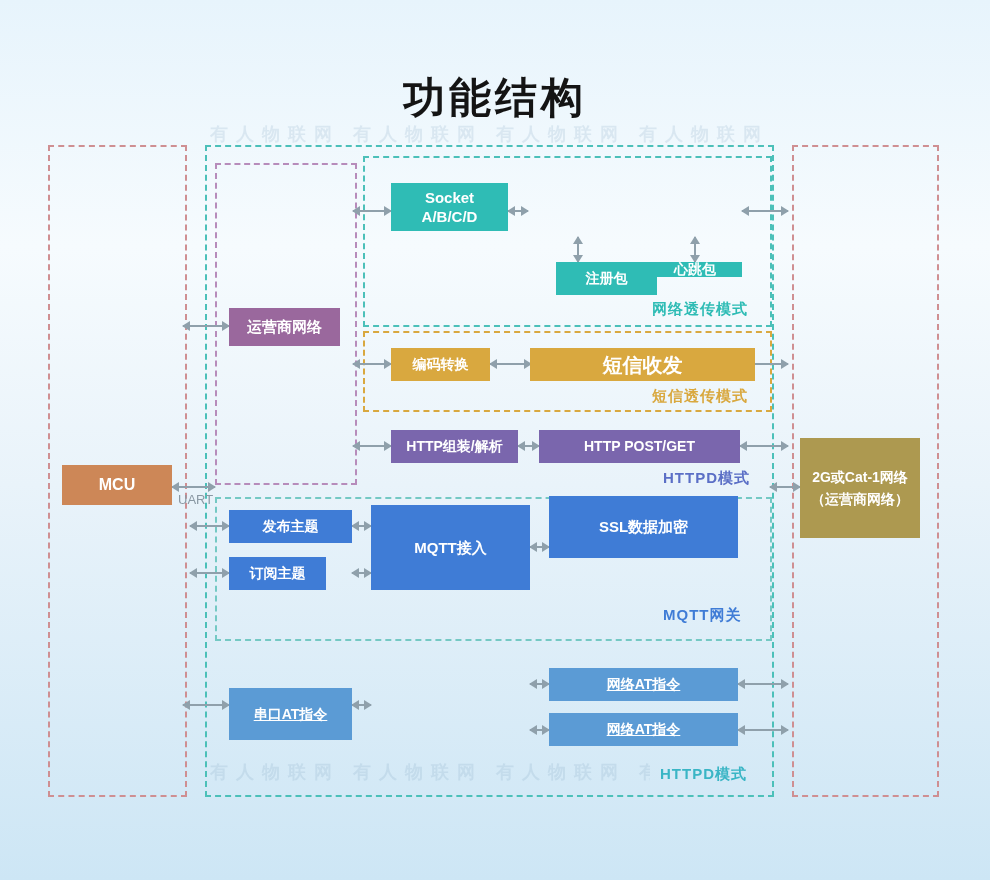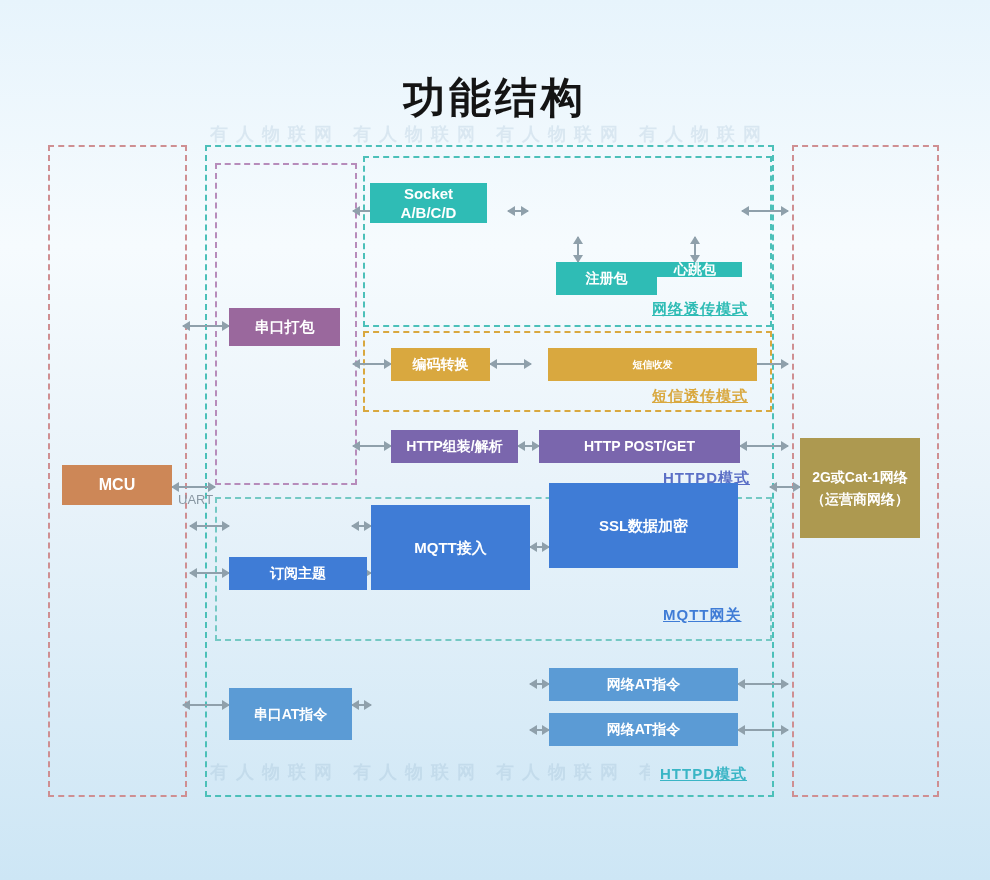--- a/index.html
+++ b/index.html
@@ -25,24 +25,24 @@
   .box {
     position:absolute; display:flex; align-items:center; justify-content:center;
     color:#fff; font-weight:bold; font-size:15px; text-align:center; line-height:1.3;
   }
   .col { flex-direction:column; }
   .teal   { background:#2fbcb5; }
   .gold   { background:#d9a83f; }
   .purple { background:#7a66ad; }
   .mauve  { background:#9a689d; }
   .blue   { background:#3f7cd6; }
-  .ltblue { background:#5b9bd5; }
+  .ltblue { background:#5b9bd5;text-decoration:underline; }
   .orange { background:#cd8757; }
   .olive  { background:#ad9950; }
-  .sec-label { position:absolute; font-weight:bold; font-size:15px; letter-spacing:1px;text-decoration:underline; }
+  .sec-label { position:absolute; font-weight:bold; font-size:15px; letter-spacing:1px; }
   .uart { position:absolute; color:#8a98a3; font-size:13px; }
   
   .ah { position:absolute; height:2px; background:#8fa0ab; }
   .ah::before {
     content:""; position:absolute; left:-1px; top:-4px; width:0; height:0;
     border-top:5px solid transparent; border-bottom:5px solid transparent;
     border-right:8px solid #8fa0ab;
   }
   .ah::after {
     content:""; position:absolute; right:-1px; top:-4px; width:0; height:0;
@@ -104,41 +104,42 @@
   <div class="ah" style="left:530px;top:729px;width:19px"></div>
   <div class="ah" style="left:738px;top:683px;width:50px"></div>
   <div class="ah" style="left:738px;top:729px;width:50px"></div>
 
   <div class="av" style="left:577px;top:237px;height:25px"></div>
   <div class="av" style="left:694px;top:237px;height:25px"></div>
 
   <div class="box orange" style="left:62px;top:465px;width:110px;height:40px;font-size:16px">MCU</div>
   <div class="uart" style="left:178px;top:492px">UART</div>
 
-  <div class="box mauve" style="left:229px;top:308px;width:111px;height:38px">串口打包</div>
+  <div class="box mauve" style="left:229px;top:308px;width:111px;height:38px">运营商网络</div>
 
-  <div class="box teal col" style="left:370px;top:183px;width:117px;height:40px">
+  <div class="box teal col" style="left:391px;top:183px;width:117px;height:48px">
     <span>Socket</span>
     <span>A/B/C/D</span>
   </div>
   <div class="box teal" style="left:556px;top:262px;width:101px;height:33px;font-size:14px">注册包</div>
   <div class="box teal" style="left:648px;top:262px;width:94px;height:15px;font-size:14px">心跳包</div>
   <div class="sec-label" style="left:652px;top:300px;color:#2fbcb5">网络透传模式</div>
 
   <div class="box gold" style="left:391px;top:348px;width:99px;height:33px;font-size:14px">编码转换</div>
-  <div class="box gold" style="left:548px;top:348px;width:209px;height:33px;font-size:10px">短信收发</div>
+  <div class="box gold" style="left:530px;top:348px;width:225px;height:33px;font-size:20px">短信收发</div>
   <div class="sec-label" style="left:652px;top:387px;color:#d9a83f">短信透传模式</div>
 
   <div class="box purple" style="left:391px;top:430px;width:127px;height:33px;font-size:14px">HTTP组装/解析</div>
   <div class="box purple" style="left:539px;top:430px;width:201px;height:33px;font-size:14px">HTTP POST/GET</div>
   <div class="sec-label" style="left:663px;top:469px;color:#5b6fc6">HTTPD模式</div>
 
-  <div class="box blue" style="left:229px;top:557px;width:138px;height:33px;font-size:14px">订阅主题</div>
+  <div class="box blue" style="left:229px;top:510px;width:123px;height:33px;font-size:14px">发布主题</div>
+  <div class="box blue" style="left:229px;top:557px;width:97px;height:33px;font-size:14px">订阅主题</div>
   <div class="box blue" style="left:371px;top:505px;width:159px;height:85px">MQTT接入</div>
-  <div class="box blue" style="left:549px;top:483px;width:189px;height:85px">SSL数据加密</div>
+  <div class="box blue" style="left:549px;top:496px;width:189px;height:62px">SSL数据加密</div>
   <div class="sec-label" style="left:663px;top:606px;color:#3f7cd6">MQTT网关</div>
 
   <div class="box ltblue" style="left:229px;top:688px;width:123px;height:52px;font-size:14px">串口AT指令</div>
   <div class="box ltblue" style="left:549px;top:668px;width:189px;height:33px;font-size:14px">网络AT指令</div>
   <div class="box ltblue" style="left:549px;top:713px;width:189px;height:33px;font-size:14px">网络AT指令</div>
   <div class="sec-label" style="left:660px;top:765px;color:#3ab5c5">HTTPD模式</div>
 
   <div class="box olive col" style="left:800px;top:438px;width:120px;height:100px;font-size:14px;line-height:1.6">
     <span>2G或Cat-1网络</span>
     <span>（运营商网络）</span>

